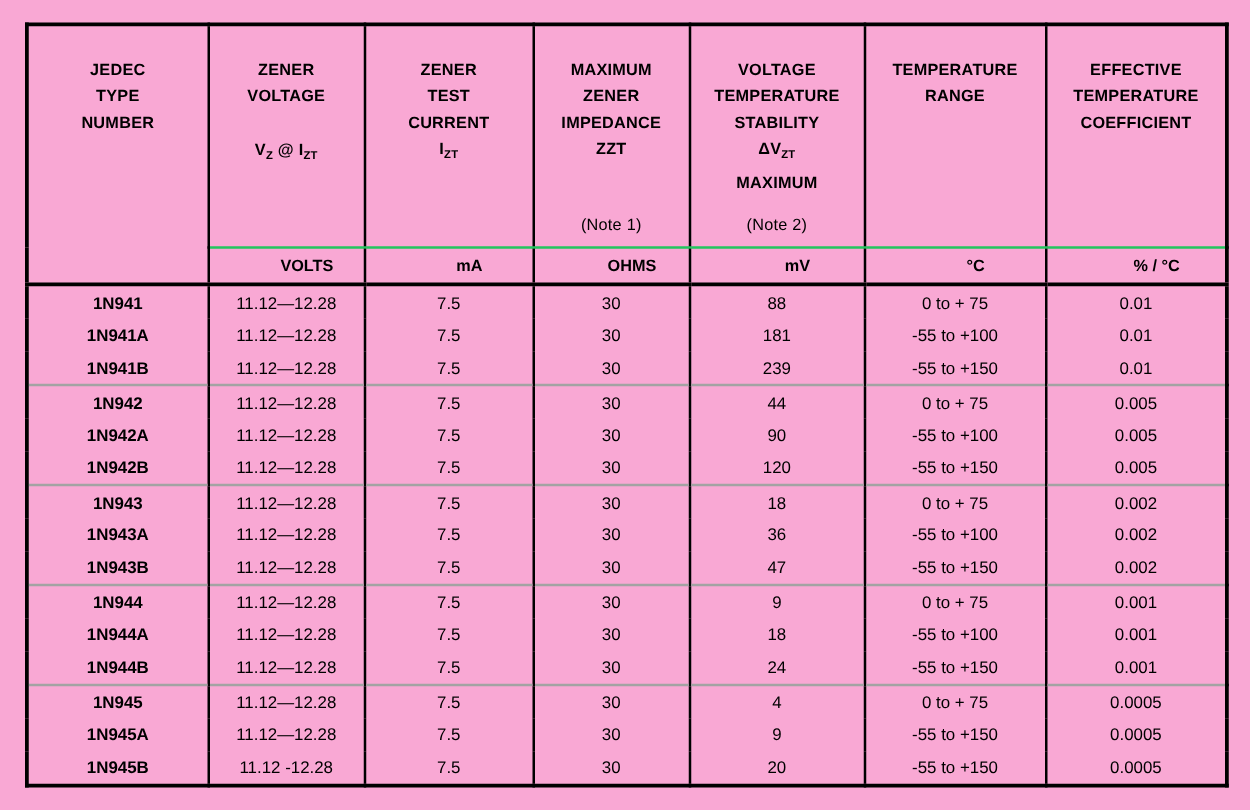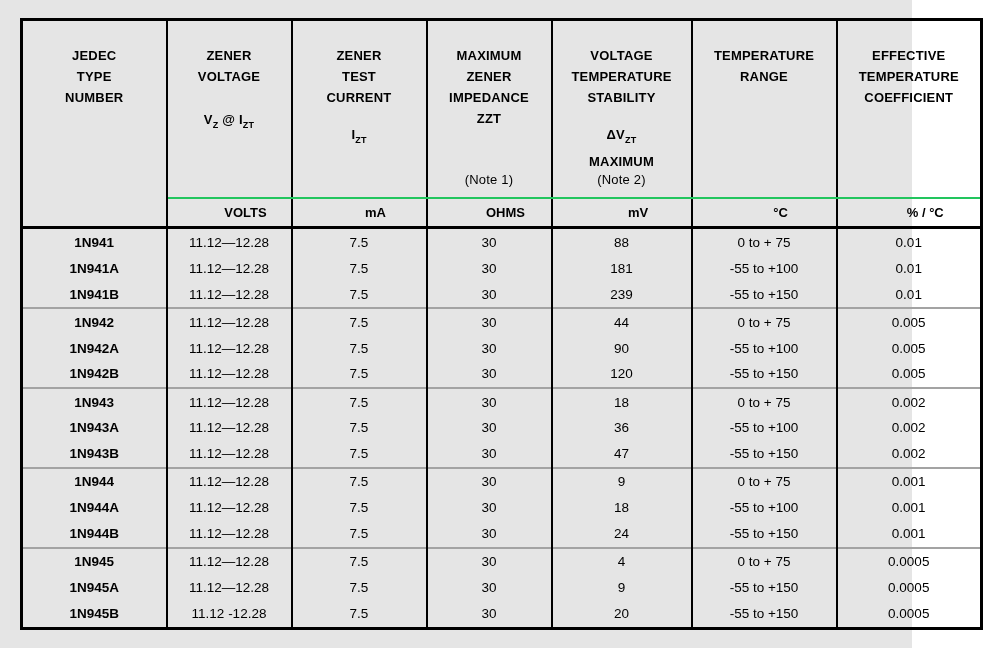--- a/index.html
+++ b/index.html
@@ -3,23 +3,23 @@
 <meta charset="utf-8">
 <style>
   * { box-sizing: border-box; margin: 0; padding: 0; }
   html, body { background: #ffffff; }
   body {
     font-family: "Liberation Sans", sans-serif;
     color: #000000;
     -webkit-font-smoothing: antialiased;
   }
   .sheet {
-    width: 912px;
+    width: 1000px;
     height: 648px;
-    background: #e5e5e5;
+    background: #f9a8d4;
     padding: 18px 20px;
   }
   table.spec-table {
     border-collapse: collapse;
     table-layout: fixed;
     width: 960px;
     height: 612px;
     border: 3px solid #000;
   }
   th, td {
@@ -41,21 +41,21 @@
     letter-spacing: 0.2px;
     position: relative;
     border-bottom: 2px solid #22c55e;
   }
   thead tr.main-header th.jedec-col {
     border-bottom: 3px solid #000; 
   }
   .hline { line-height: 21px; }
   .sym { line-height: 21px; font-weight: bold; }
   .sym-gap-lg { margin-top: 22px; }
-  .sym-gap-xs { margin-top: 16px; text-align: center; }
+  .sym-gap-xs { margin-top: 0; text-align: center; }
   sub { font-size: 9px; font-weight: bold; }
   .note {
     position: absolute;
     left: 0; right: 0;
     bottom: 10px;
     font-size: 13px;
     font-weight: normal;
     text-align: center;
   }
   

